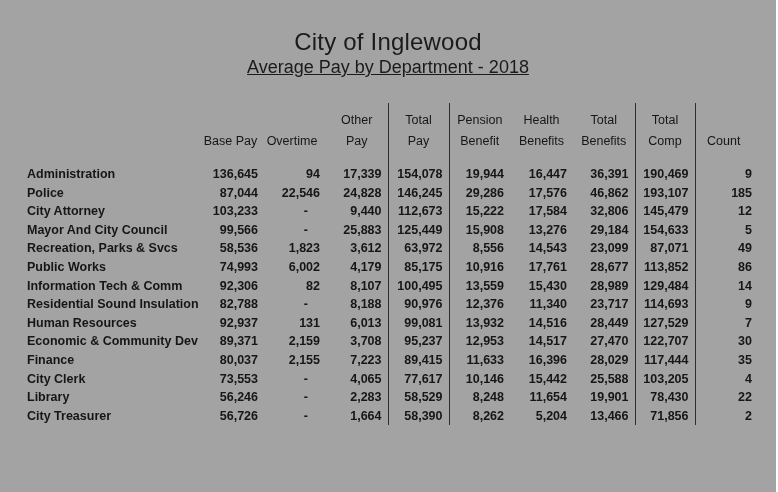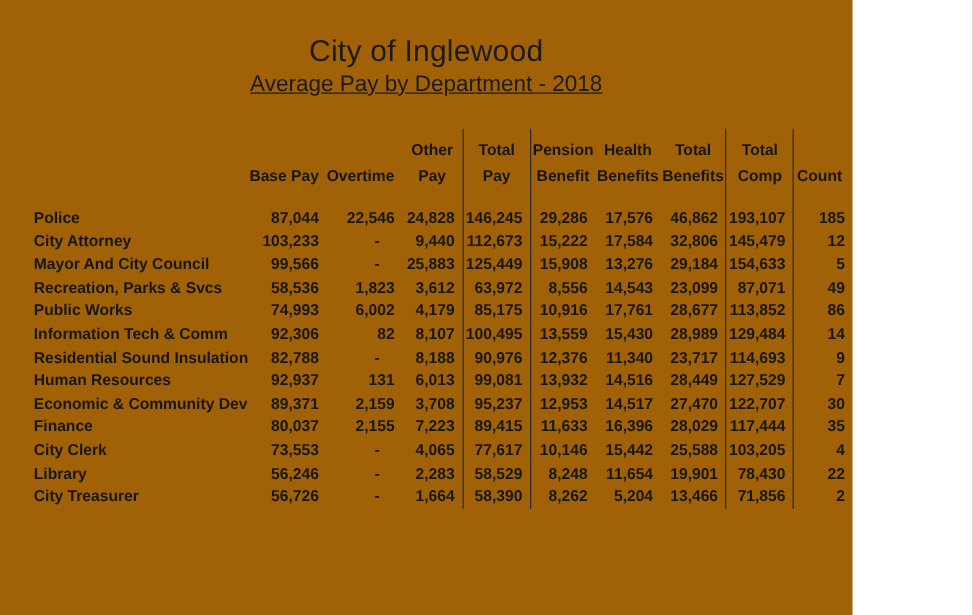--- a/index.html
+++ b/index.html
@@ -1,20 +1,20 @@
 <!DOCTYPE html>
 <html><head>
 <meta charset="utf-8">
 <style>
   html, body { margin: 0; padding: 0; background: #ffffff; }
   .page {
     position: relative;
-    width: 682px;
+    width: 776px;
     height: 492px;
-    background: #a16207;
+    background: #a3a3a3;
     overflow: hidden;
     font-family: "Liberation Sans", sans-serif;
     color: #1b1b1b;
   }
   .title {
     text-align: center;
     padding-top: 28px;
     font-size: 24px;
     line-height: 28px;
     font-weight: 400;
@@ -31,21 +31,21 @@
     border-collapse: collapse;
     table-layout: fixed;
     margin: 25px 0 0 27px;
     font-size: 12.5px;
     font-weight: bold;
     color: #161616;
   }
   table.pay th {
     vertical-align: bottom;
     text-align: center;
-    font-weight: bold;
+    font-weight: normal;
     padding: 0 0 13px 0;
     line-height: 21px;
     height: 49px; 
     white-space: nowrap;
   }
   table.pay td {
     height: 18.6px;
     line-height: 18.6px;
     padding: 0;
     white-space: nowrap;
@@ -120,20 +120,32 @@
             <div>Total</div>
             <div>Comp</div>
           </th>
           <th class="right">
             <div>Count</div>
           </th>
         </tr>
     </thead>
     <tbody id="table-body">
         <tr>
+          <td class="dept">Administration</td>
+          <td class="num">136,645</td>
+          <td class="num">94</td>
+          <td class="num bR">17,339</td>
+          <td class="num bR">154,078</td>
+          <td class="num">19,944</td>
+          <td class="num">16,447</td>
+          <td class="num bR">36,391</td>
+          <td class="num bR">190,469</td>
+          <td class="num">9</td>
+        </tr>
+        <tr>
           <td class="dept">Police</td>
           <td class="num">87,044</td>
           <td class="num">22,546</td>
           <td class="num bR">24,828</td>
           <td class="num bR">146,245</td>
           <td class="num">29,286</td>
           <td class="num">17,576</td>
           <td class="num bR">46,862</td>
           <td class="num bR">193,107</td>
           <td class="num">185</td>

